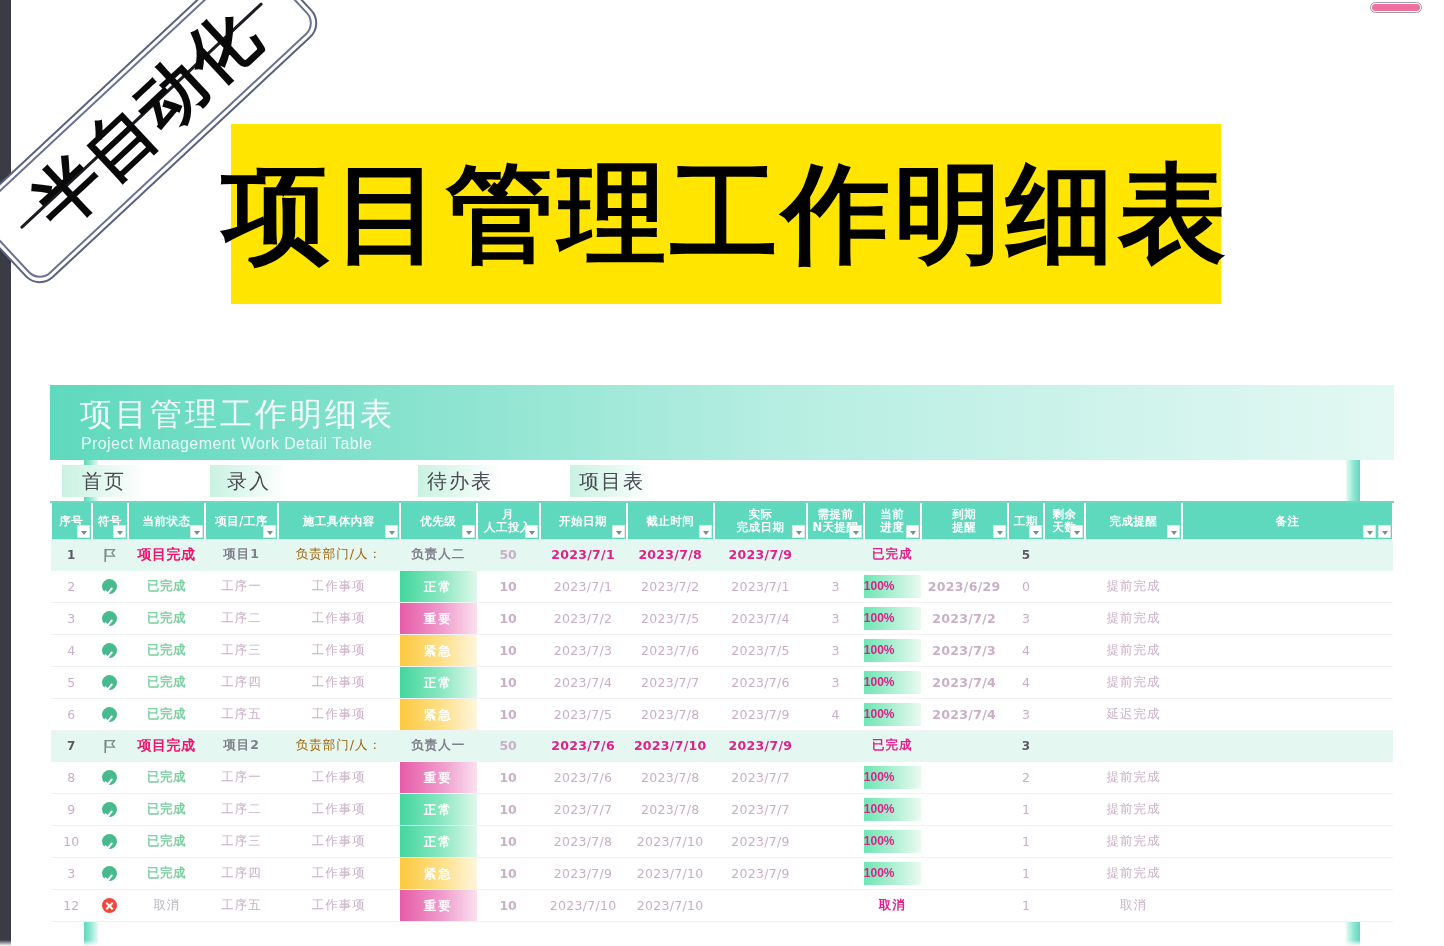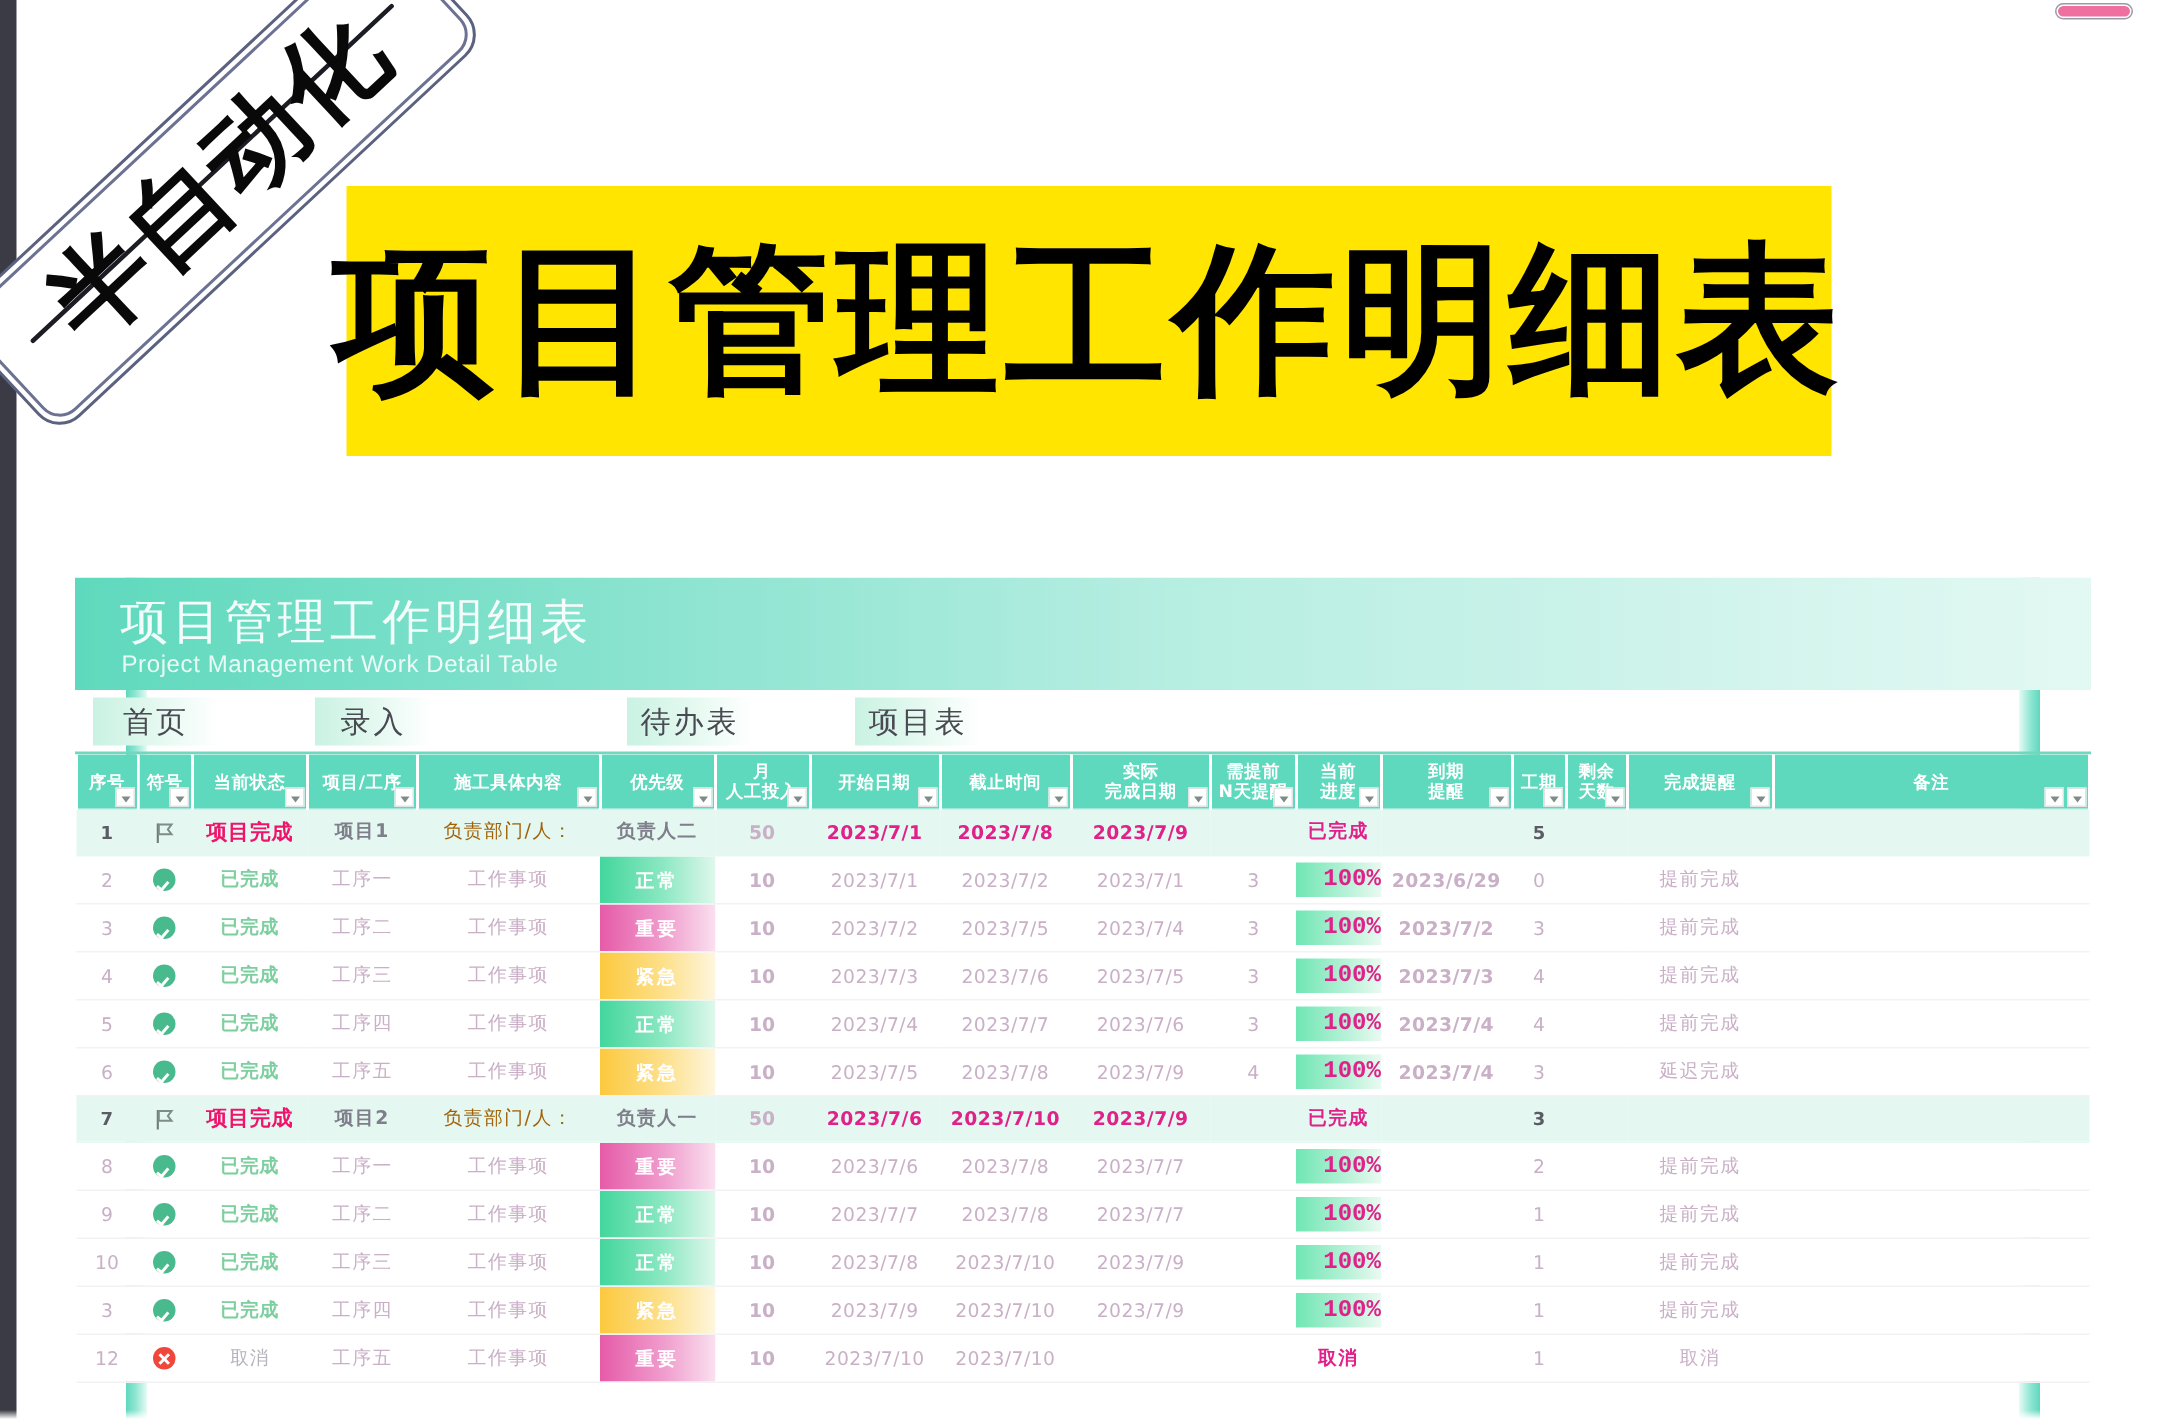--- a/index.html
+++ b/index.html
@@ -236,23 +236,23 @@
     font-size: 12.5px; font-weight: 700; color: #ffffff;
     letter-spacing: 2px; text-align: center;
   }
   .badge.normal { background: linear-gradient(to right, #43d69d 0%, #8ce8c2 55%, #dff8ec 100%); }
   .badge.important { background: linear-gradient(to right, #e65ba8 0%, #f09ccd 55%, #fae0ef 100%); }
   .badge.urgent { background: linear-gradient(to right, #fcc93f 0%, #fde08a 55%, #fef6de 100%); }
 
   
   .prog {
     display: block; width: 100%; height: 23px; line-height: 23px;
-    font-family: Liberation Mono, monospace;
-    font-size: 16px; font-weight: 700; color: #e0218a;
-    text-align: right;
+    font-family: Liberation Sans, sans-serif;
+    font-size: 12px; font-weight: 700; color: #e0218a;
+    text-align: left;
     background: linear-gradient(to right, #6fe6b4 0%, #a9efd0 48%, #eafaf1 100%);
   }
   .prog-plain {
     display:block; font-weight:700; font-size:12.5px; color:#e0218a; letter-spacing:1px;
   }
   tr.project .prog-plain { color:#e0218a; }
 
   
   .bottom-fade {
     position:absolute; left:0; bottom:0; width:1444px; height:6px;

